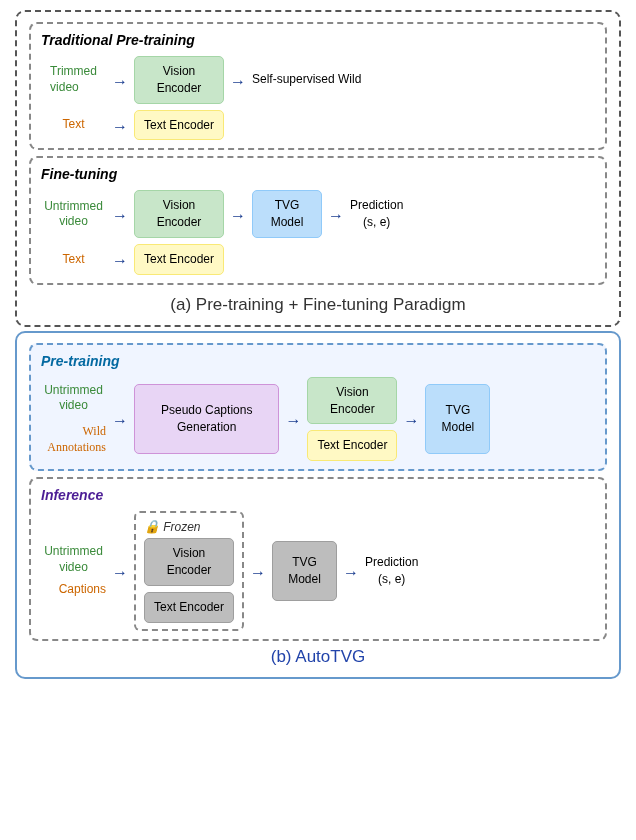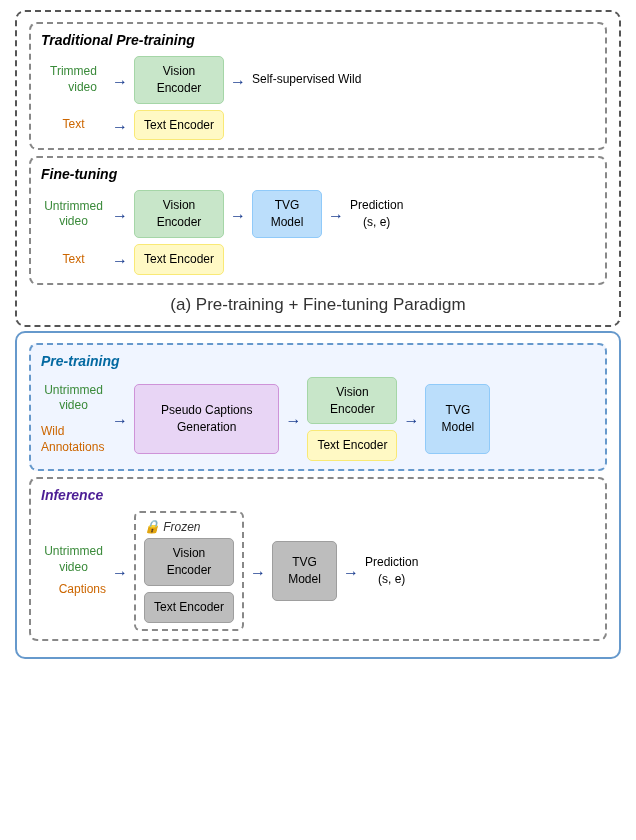--- a/index.html
+++ b/index.html
@@ -178,21 +178,21 @@
 
 <div class="main-container">
 
   <div class="outer-dashed section-a">
 
     <div class="inner-block">
       <div class="section-title-italic">Traditional Pre-training</div>
 
       <div class="diagram-row">
         <div class="wide-label flex-col-center">
-          <span class="label-green" style="white-space:pre-line; text-align:right;">Trimmed
+          <span class="label-green" style="white-space:pre-line; text-align:left;">Trimmed
 video</span>
         </div>
         <span class="arrow">→</span>
         <div class="box-green" style="min-width:90px;">
           <span style="white-space:pre-line;">Vision
 Encoder</span>
         </div>
         <span class="arrow">→</span>
         <div style="font-size:12px; text-align:center; line-height:1.4;">Self-supervised
 Wild</div>
@@ -249,21 +249,21 @@
   <div class="outer-dashed-blue">
 
     <div class="inner-block" style="border-color: #6699cc; background: #f0f5ff;">
       <div class="section-title-italic" style="color: #0369a1;">Pre-training</div>
 
       <div class="diagram-row" style="align-items:center;">
 
         <div class="input-labels">
           <span class="label-green" style="white-space:pre-line; text-align:center; min-width:65px;">Untrimmed
 video</span>
-          <span class="label-orange" style="white-space:pre-line; text-align:left; min-width:65px;">Wild
+          <span class="label-orange" style="white-space:pre-line; text-align:right; min-width:65px;font-family:Liberation Serif, serif;">Wild
 Annotations</span>
         </div>
         <span class="arrow">→</span>
 
         <div class="box-purple" style="min-width:100px; min-height:70px; display:flex; align-items:center; justify-content:center;">
           <span style="white-space:pre-line; text-align:center;">Pseudo Captions
 Generation</span>
         </div>
         <span class="arrow">→</span>
 
@@ -315,15 +315,16 @@
         <div class="box-gray" style="min-width:65px; min-height:60px; display:flex; align-items:center; justify-content:center;">
           <span style="white-space:pre-line; text-align:center;">TVG
 Model</span>
         </div>
         <span class="arrow">→</span>
         <div style="font-size:12px; text-align:center; line-height:1.4; white-space:pre-line;">Prediction
 (s, e)</div>
       </div>
     </div>
 
+    <div class="caption-text" style="color: #2244aa;">(b) AutoTVG</div>
   </div>
 
 </div>
 
 </body></html>

